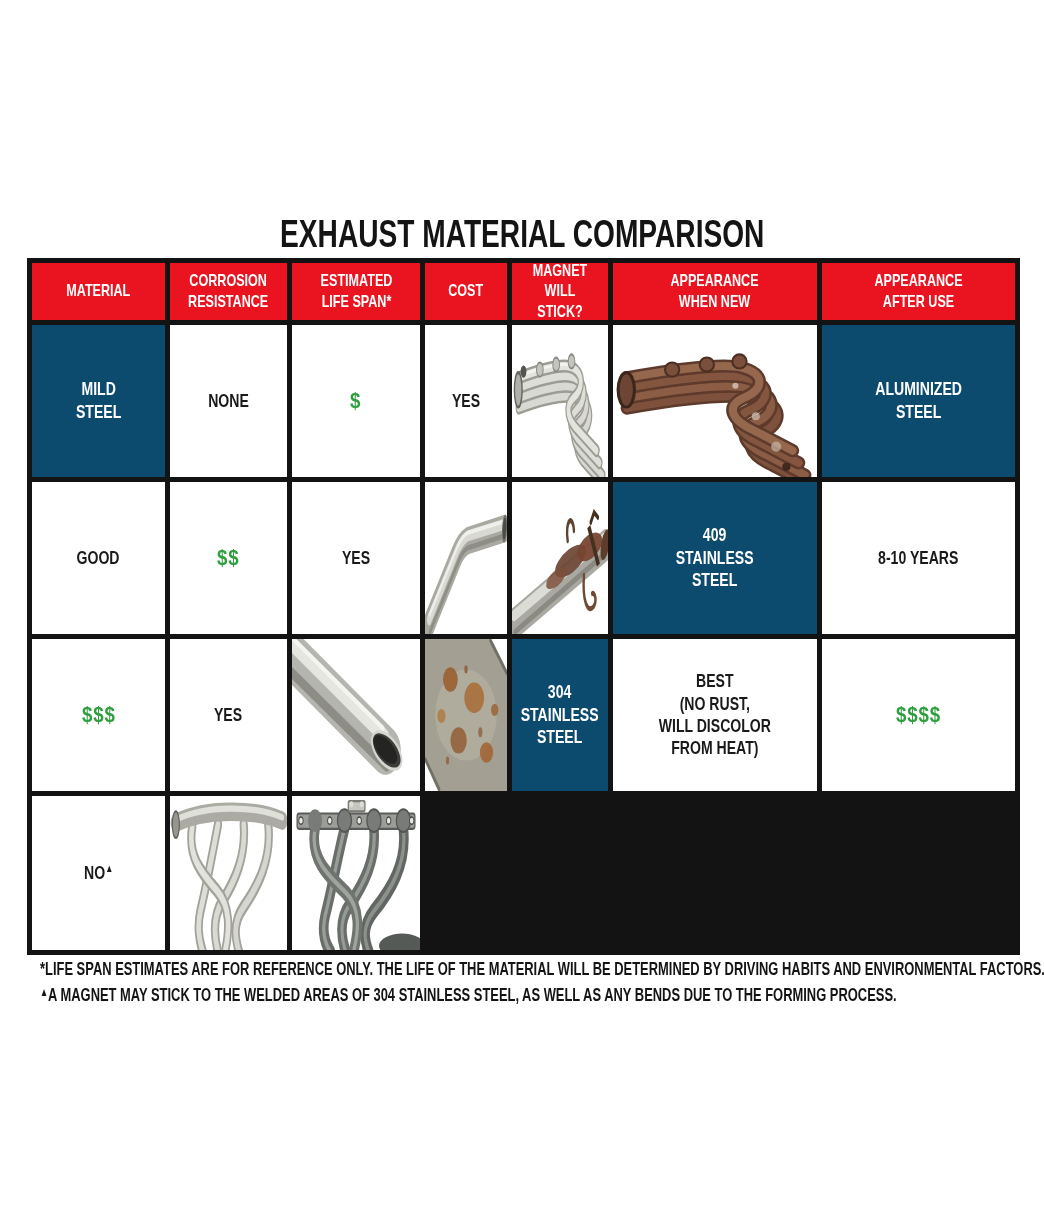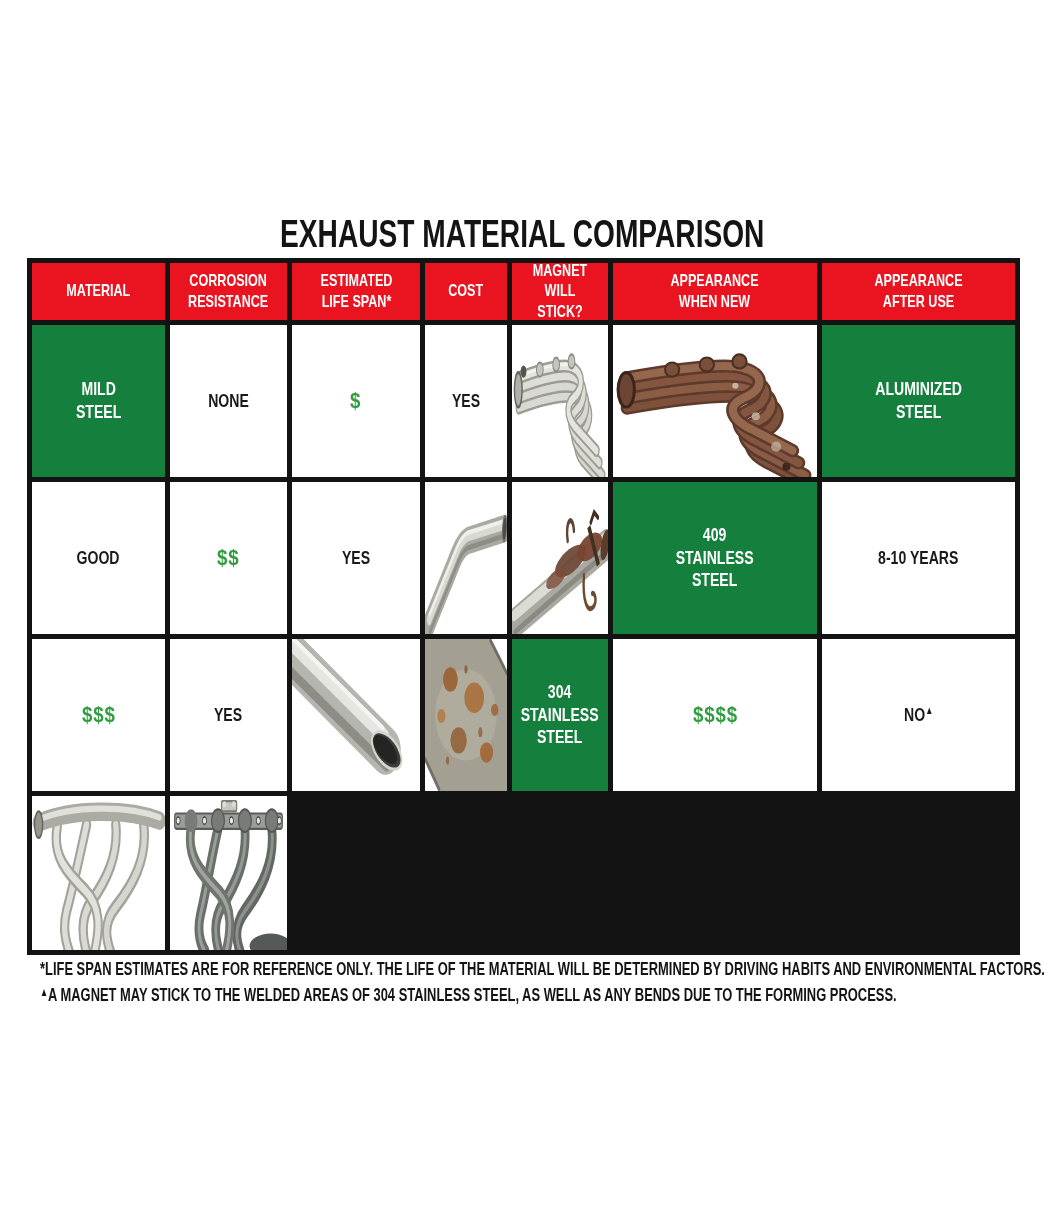--- a/index.html
+++ b/index.html
@@ -20,21 +20,21 @@
     background:#131313; box-sizing:border-box; padding:5px;
     display:grid; gap:5px;
     grid-template-columns:133px 117px 128px 82px 96px 204px 193px;
     grid-template-rows:57px 152px 152px 152px 154px;
   }
   .cell {
     background:#ffffff; display:flex; align-items:center; justify-content:center;
     text-align:center; overflow:hidden;
   }
   .hdr  { background:#ea1420; color:#ffffff; font-size:17px; font-weight:bold; line-height:1.18; }
-  .mat  { background:#15803d; color:#ffffff; font-size:19px; font-weight:bold; line-height:1.2; }
+  .mat  { background:#0c4a6e; color:#ffffff; font-size:19px; font-weight:bold; line-height:1.2; }
   .txt  { font-size:19px; font-weight:bold; color:#1a1a1a; line-height:1.18; }
   .cost { color:#2f9e3f; font-size:22px; font-weight:bold; letter-spacing:1px; }
   .cost .cond { transform:scaleX(0.85); }
   .photo { background:#ffffff; }
   .photo svg { display:block; width:100%; height:100%; }
   sup.note { font-size:11px; vertical-align:7px; line-height:0; }
 
   .footnotes { position:absolute; left:40px; top:956px; color:#141414; font-weight:bold; }
   .fline { font-size:19px; line-height:1.35; }
   .fline sup { font-size:12px; vertical-align:5px; }
@@ -220,20 +220,26 @@
         <circle cx="135" cy="92" r="5" fill="#8a5530" opacity="0.7"></circle>
         <circle cx="55" cy="120" r="4" fill="#8a5530" opacity="0.7"></circle>
       </svg>
     </div>
 
     <div class="cell mat">
         <span class="cond">304
 STAINLESS
 STEEL</span>
       </div>
+    <div class="cell txt">
+        <span class="cond">BEST
+(NO RUST,
+WILL DISCOLOR
+FROM HEAT)</span>
+      </div>
     <div class="cell cost">
         <span class="cond">$$$$</span>
       </div>
     <div class="cell txt">
         <span class="cond"><span>NO</span><sup class="note">▲</sup></span>
       </div>
     <div class="cell photo">
       <svg viewBox="0 0 200 150" preserveAspectRatio="none" aria-label="shiny stainless S-bend headers">
         <g fill="none" stroke-linecap="round">
           <path d="M168,28 C174,62 150,88 126,108 C106,124 112,140 118,152" stroke="#a2a29a" stroke-width="14"></path>

